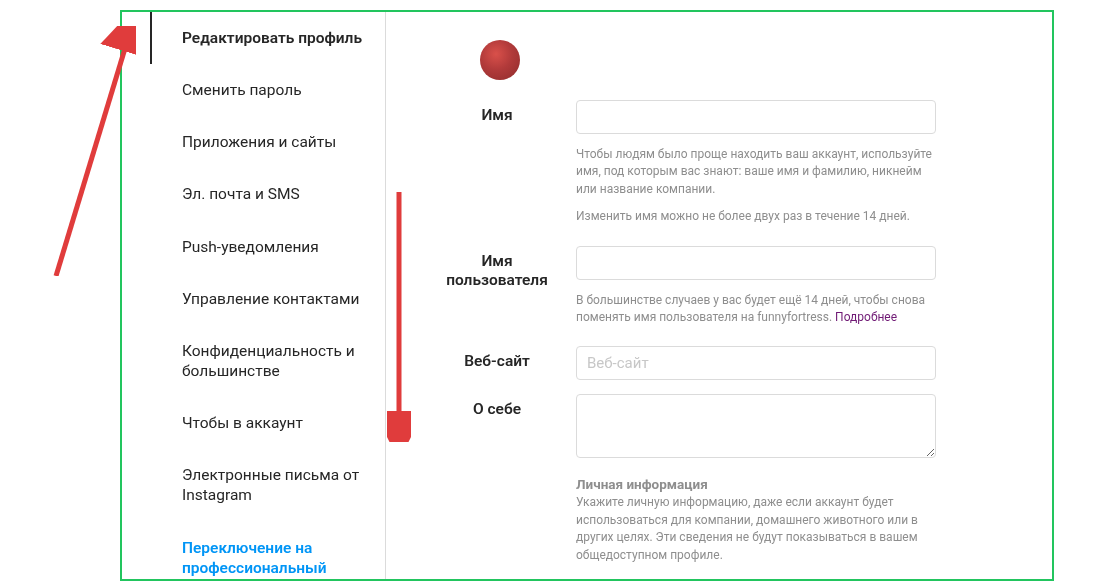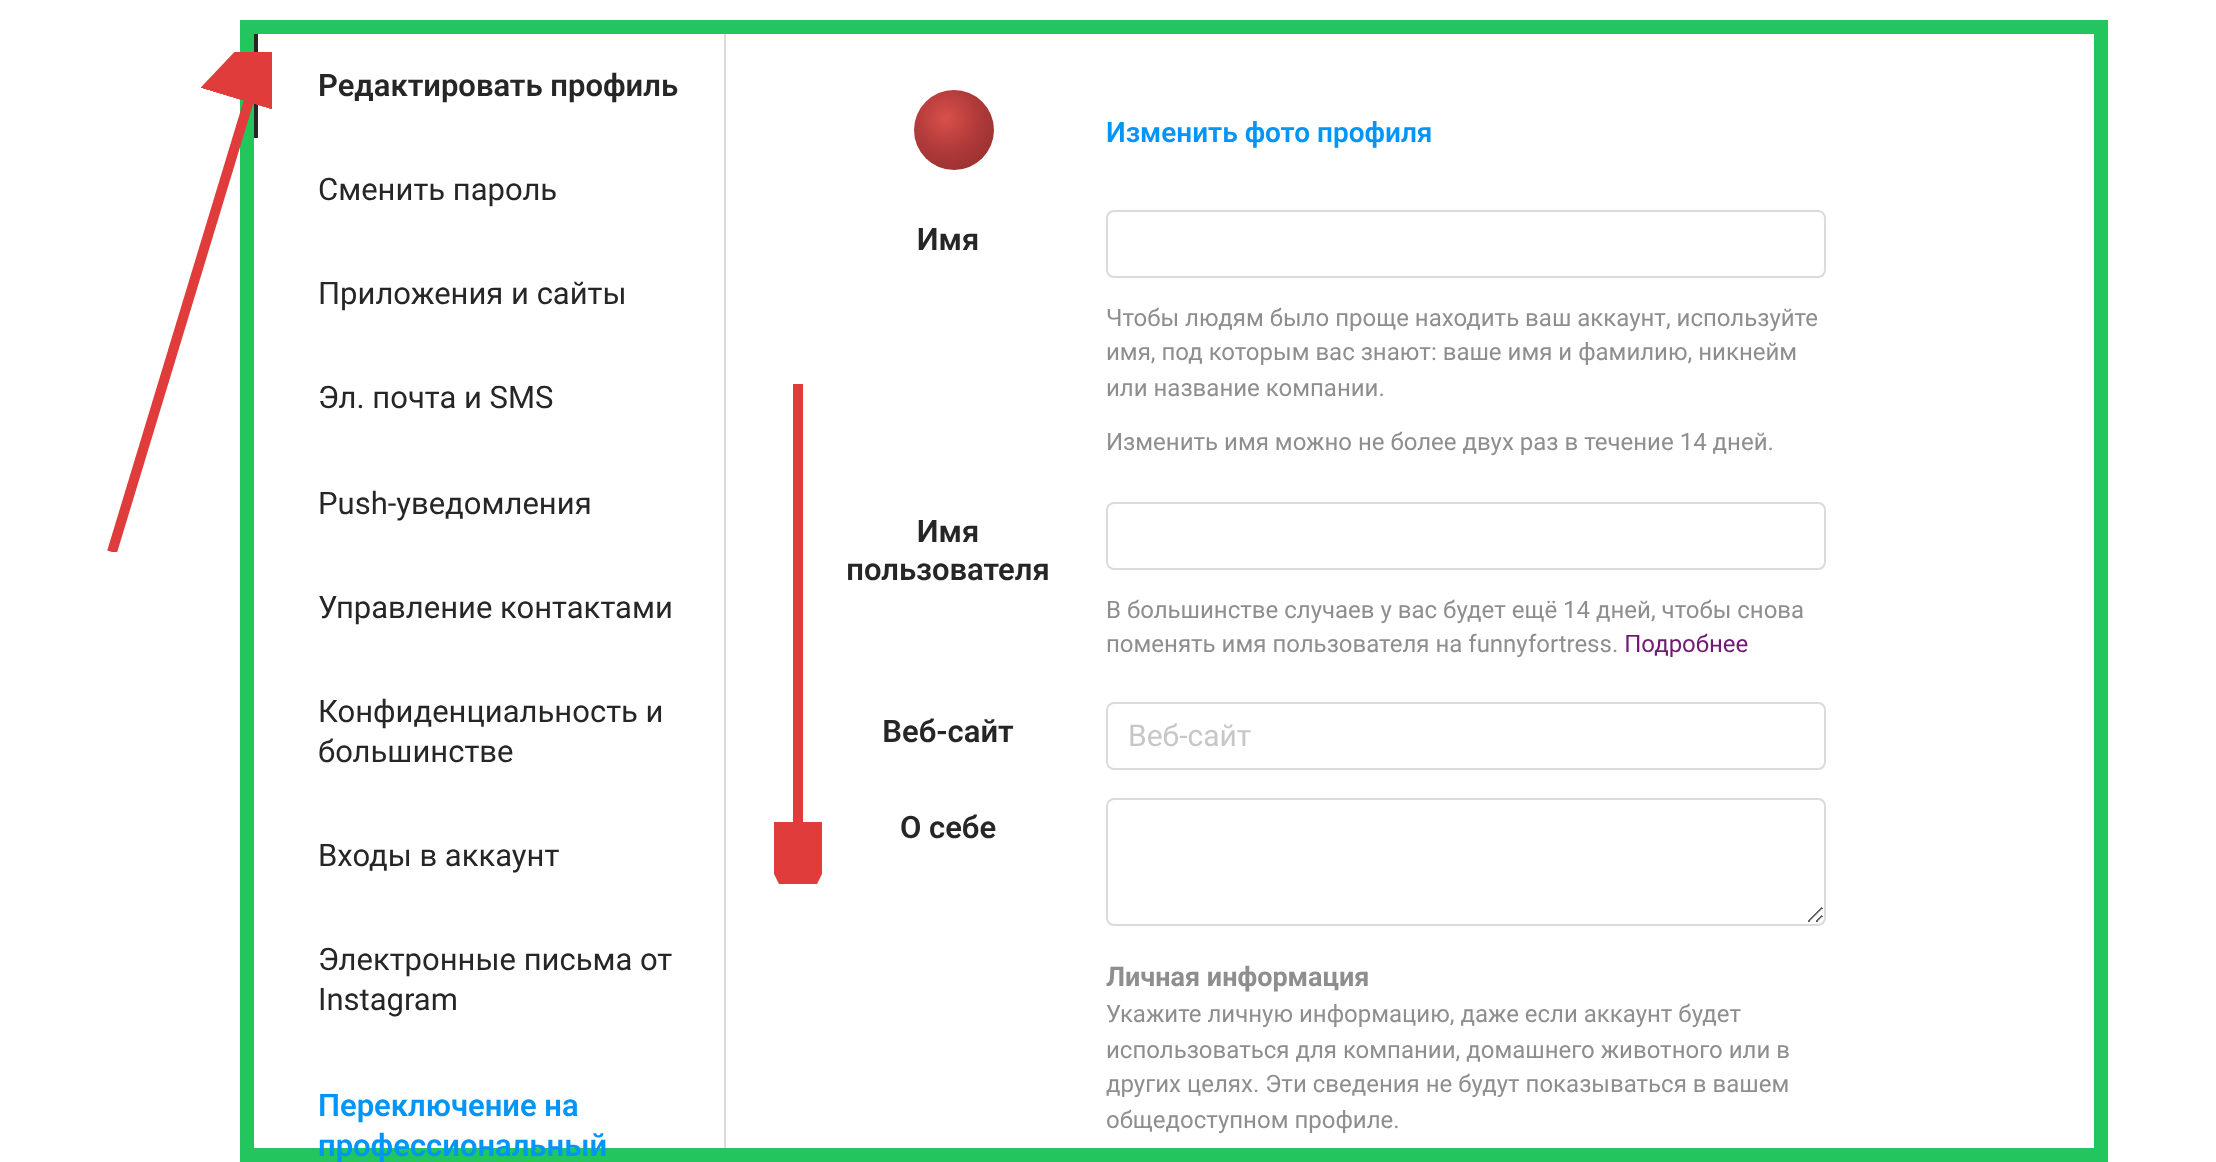--- a/index.html
+++ b/index.html
@@ -10,23 +10,24 @@
     height: 581px;
     overflow: hidden;
     position: relative;
   }
   .container {
     position: absolute;
     top: 10px;
     left: 120px;
     right: 54px;
     bottom: 0;
-    border: 7px solid #22c55e;
+    border: 2px solid #22c55e;
     background: #fff;
     display: flex;
+    padding-left: 28px;
   }
   .sidebar {
     width: 236px;
     border-right: 1px solid #dbdbdb;
     display: flex;
     flex-direction: column;
   }
   .sidebar-item {
     padding: 16px 16px 16px 30px;
     font-size: 15.5px;
@@ -132,33 +133,30 @@
 
 <div class="container">
   <nav class="sidebar">
     <div class="sidebar-item active">Редактировать профиль</div>
     <div class="sidebar-item">Сменить пароль</div>
     <div class="sidebar-item">Приложения и сайты</div>
     <div class="sidebar-item">Эл. почта и SMS</div>
     <div class="sidebar-item">Push-уведомления</div>
     <div class="sidebar-item">Управление контактами</div>
     <div class="sidebar-item">Конфиденциальность и большинстве</div>
-    <div class="sidebar-item">Входы в аккаунт</div>
+    <div class="sidebar-item">Чтобы в аккаунт</div>
     <div class="sidebar-item">Электронные письма от Instagram</div>
     <div class="sidebar-item link">Переключение на профессиональный</div>
   </nav>
 
   <main class="main">
 
     <div class="row top-row">
       <div class="label-col" style="padding-top:0;">
         <div class="avatar"></div>
-      </div>
-      <div class="field-col">
-        <span class="change-photo">Изменить фото профиля</span>
       </div>
     </div>
 
     <div class="row">
       <div class="label-col">Имя</div>
       <div class="field-col">
         <input class="text-input" type="text" style="">
         <div class="hint">Чтобы людям было проще находить ваш аккаунт, используйте имя, под которым вас знают: ваше имя и фамилию, никнейм или название компании.</div>
         <div class="hint">Изменить имя можно не более двух раз в течение 14 дней.</div>
       </div>

